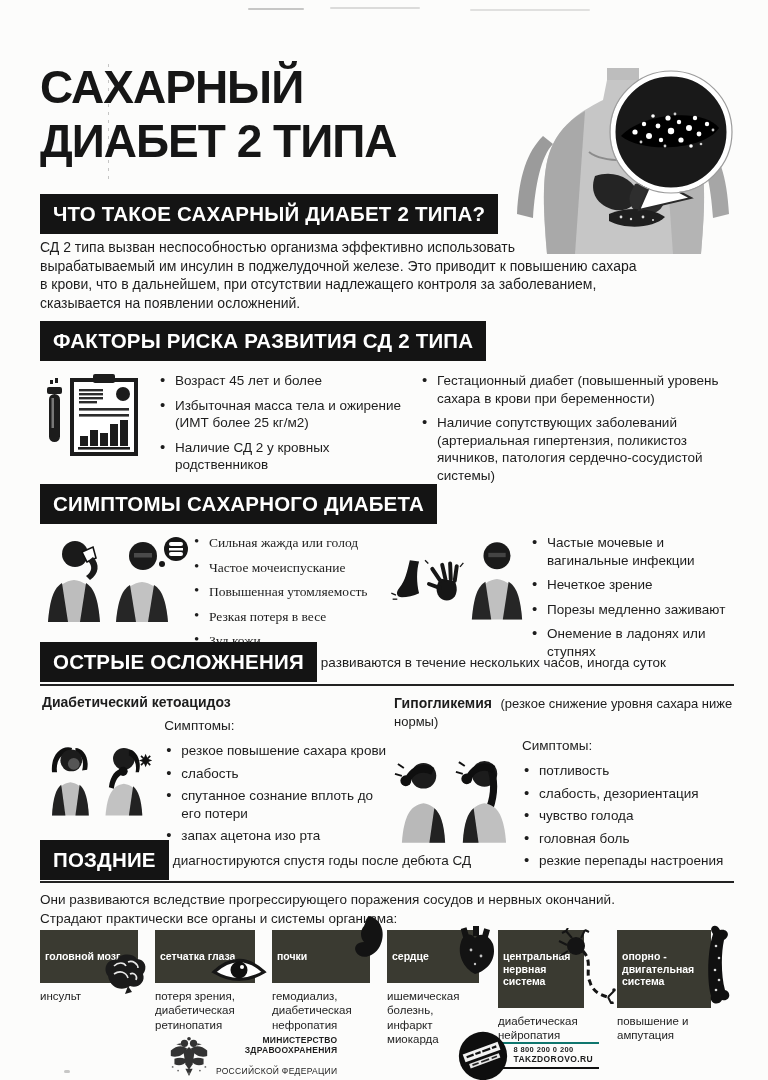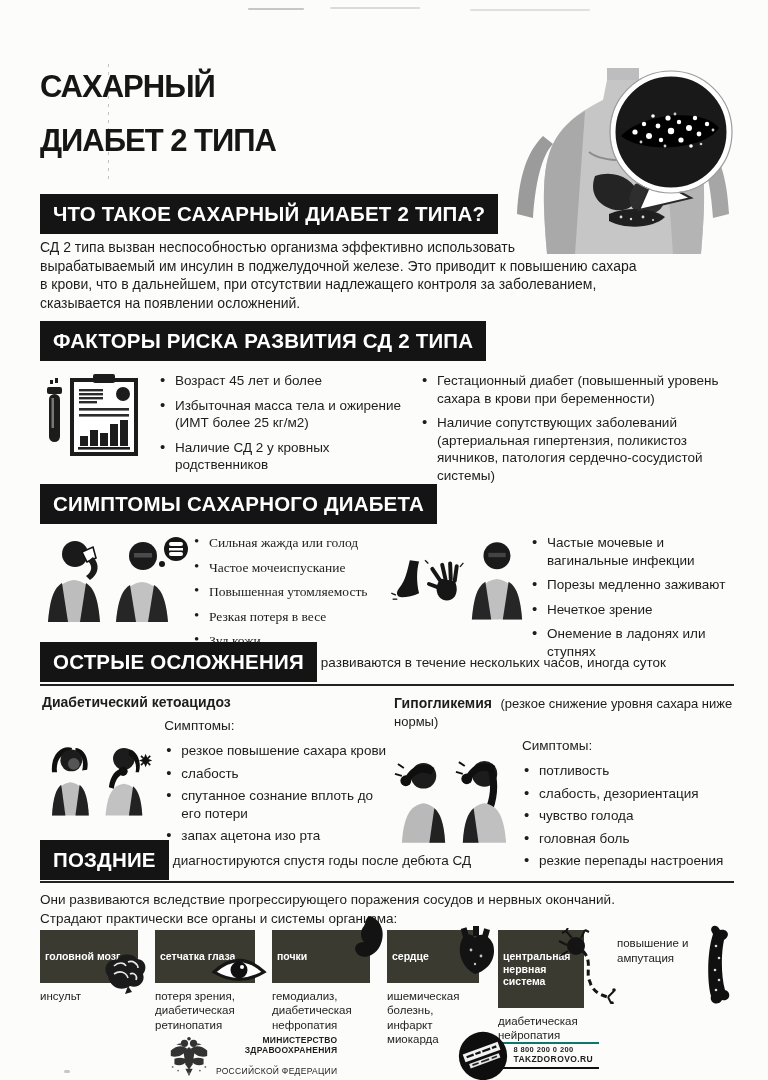--- a/index.html
+++ b/index.html
@@ -6,21 +6,21 @@
   .page{position:relative;width:768px;height:1080px;margin:0 auto;background:#fcfcfb;
         font-family:"Liberation Sans",sans-serif;color:#1d1d1d;overflow:hidden;}
   .abs{position:absolute;}
 
   
   .noise{position:absolute;background:rgba(60,60,60,.28);border-radius:2px;}
   .dashline{position:absolute;width:1px;
     background:repeating-linear-gradient(180deg,rgba(0,0,0,.22) 0 3px,transparent 3px 8px);}
 
   
-  .title{left:40px;top:60px;font-size:31px;line-height:54px;font-weight:bold;
+  .title{left:40px;top:60px;font-size:46px;line-height:54px;font-weight:bold;
          letter-spacing:-1px;color:#161616;}
 
   
   .banner{background:#141414;color:#fff;font-weight:bold;font-size:20.5px;
           padding:8px 13px;display:inline-block;letter-spacing:.2px;white-space:nowrap;}
   .banner-row{display:flex;align-items:center;gap:4px;}
   .banner-note{font-size:13.5px;color:#1d1d1d;}
   .rule{position:absolute;height:2px;background:#222;left:40px;width:694px;}
 
   
@@ -229,22 +229,22 @@
       <svg width="58" height="86" viewBox="0 0 60 88">
         <path d="M4 88 C6 62 14 48 30 46 C46 48 54 62 56 88 Z" fill="#c0c0c0"></path>
         <path d="M4 88 C6 64 10 54 18 49 L24 88 Z" fill="#262626"></path>
         <path d="M56 88 C54 64 50 54 42 49 L36 88 Z" fill="#262626"></path>
         <circle cx="30" cy="22" r="14" fill="#1a1a1a"></circle>
         <rect x="21" y="19" width="18" height="4.5" fill="#444"></rect>
       </svg>
     </div>
     <ul class="bullets" style="flex:1;">
       <li>Частые мочевые и вагинальные инфекции</li>
+      <li>Нечеткое зрение</li>
       <li>Порезы медленно заживают</li>
-      <li>Нечеткое зрение</li>
       <li>Онемение в ладонях или ступнях</li>
     </ul>
   </div>
 
   <div class="abs banner-row" style="left:40px;top:642px;">
     <span class="banner">ОСТРЫЕ ОСЛОЖНЕНИЯ</span>
     <span class="banner-note">развиваются в течение нескольких часов, иногда суток</span>
   </div>
   <div class="rule" style="top:684px;"></div>
 
@@ -397,20 +397,21 @@
         <g stroke="#141414" stroke-width="2">
             <path d="M52 69 L58 63"></path>
             <path d="M52 69 L55 75"></path>
           </g>
         <circle cx="58" cy="62" r="1.8" fill="#141414"></circle>
           <circle cx="56" cy="75" r="1.8" fill="#141414"></circle>
       </svg>
     </div>
 
     <div class="organ" style="width:96px;">
+      <span class="organ-band" style="width:84px;">опорно - двигательная система</span>
       <div class="organ-desc" style="width:72px;">повышение и ампутация</div>
       <svg class="organ-icon" style="right:-18px;top:-6px;" width="30" height="84" viewBox="0 0 30 84">
         <path d="M12 10 C6 2 16 -2 19 6 C27 4 30 12 23 16 C20 30 20 52 24 66 C31 68 29 78 21 76 C18 82 8 80 10 72 C6 58 6 28 12 10 Z" fill="#101010"></path>
         <g fill="#fff" opacity=".85">
           <circle cx="15" cy="22" r="1.3"></circle>
             <circle cx="18" cy="34" r="1.3"></circle>
             <circle cx="14" cy="46" r="1.3"></circle>
           <circle cx="18" cy="56" r="1.3"></circle>
             <circle cx="15" cy="66" r="1.3"></circle>
         </g>

